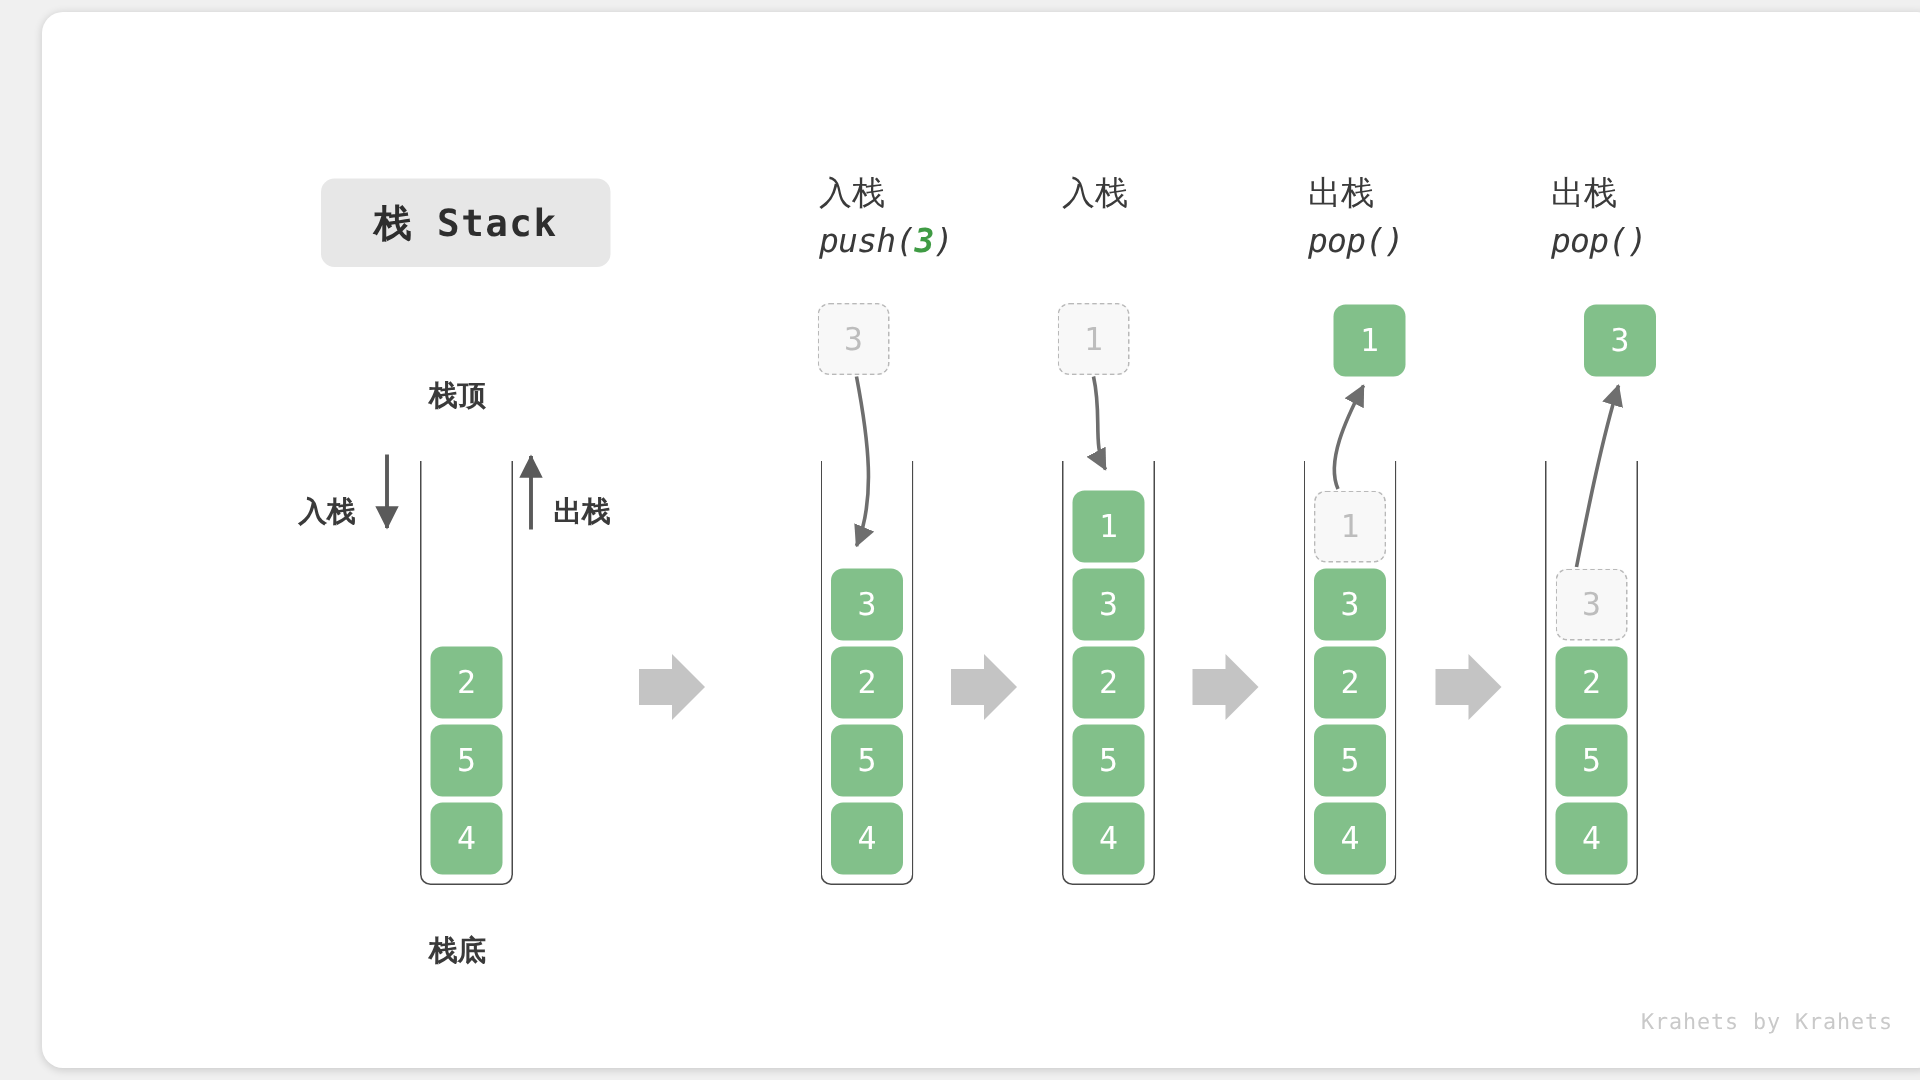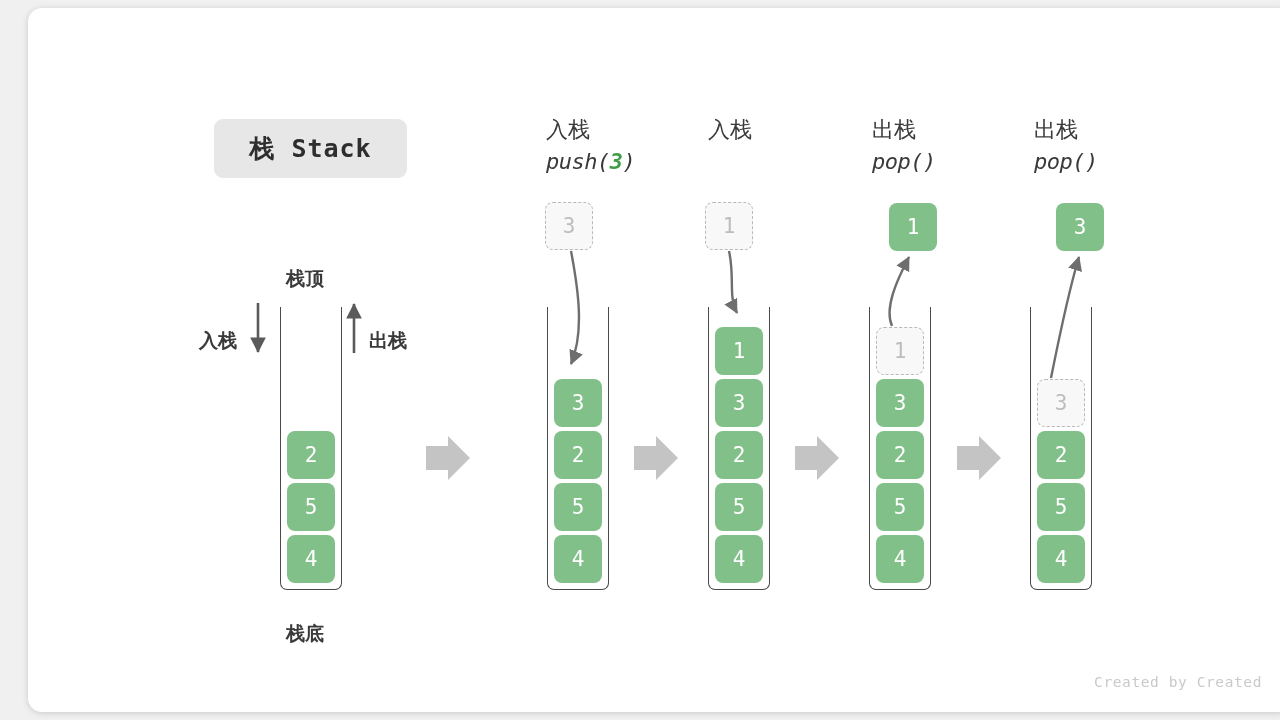--- a/index.html
+++ b/index.html
@@ -131,21 +131,21 @@
     white-space: nowrap;
   }
 </style>
 </head>
 <body>
 
 <div id="card">
 
   <div id="title-pill">栈 Stack</div>
 
-  <div class="cn-label" style="left:258px; top:258px;">栈顶</div>
+  <div class="cn-label" style="left:258px; top:243px;">栈顶</div>
 
   <div class="cn-label" style="left:171px; top:320px;">入栈</div>
 
   <div class="cn-label" style="left:341px; top:320px;">出栈</div>
 
   <div class="cn-label" style="left:258px; top:613px;">栈底</div>
 
   <div class="stack-box" style="left:252px; top:299px; width:62px; height:283px;"></div>
   <div class="cell" style="left:259px; top:423px;">2</div>
   <div class="cell" style="left:259px; top:475px;">5</div>
@@ -219,15 +219,15 @@
     <path d="M1023,370 C1031,330 1040,285 1051,249" fill="none" stroke="#6e6e6e" stroke-width="2.4" marker-end="url(#headDark)"></path>
 
     <g fill="#c4c4c4">
       <path d="M398,438 L420,438 L420,428 L442,450 L420,472 L420,462 L398,462 z"></path>
       <path d="M606,438 L628,438 L628,428 L650,450 L628,472 L628,462 L606,462 z"></path>
       <path d="M767,438 L789,438 L789,428 L811,450 L789,472 L789,462 L767,462 z"></path>
       <path d="M929,438 L951,438 L951,428 L973,450 L951,472 L951,462 L929,462 z"></path>
     </g>
   </svg>
 
-  <div id="watermark">Created by Created</div>
+  <div id="watermark">Krahets by Krahets</div>
 
 </div>
 
 </body></html>

